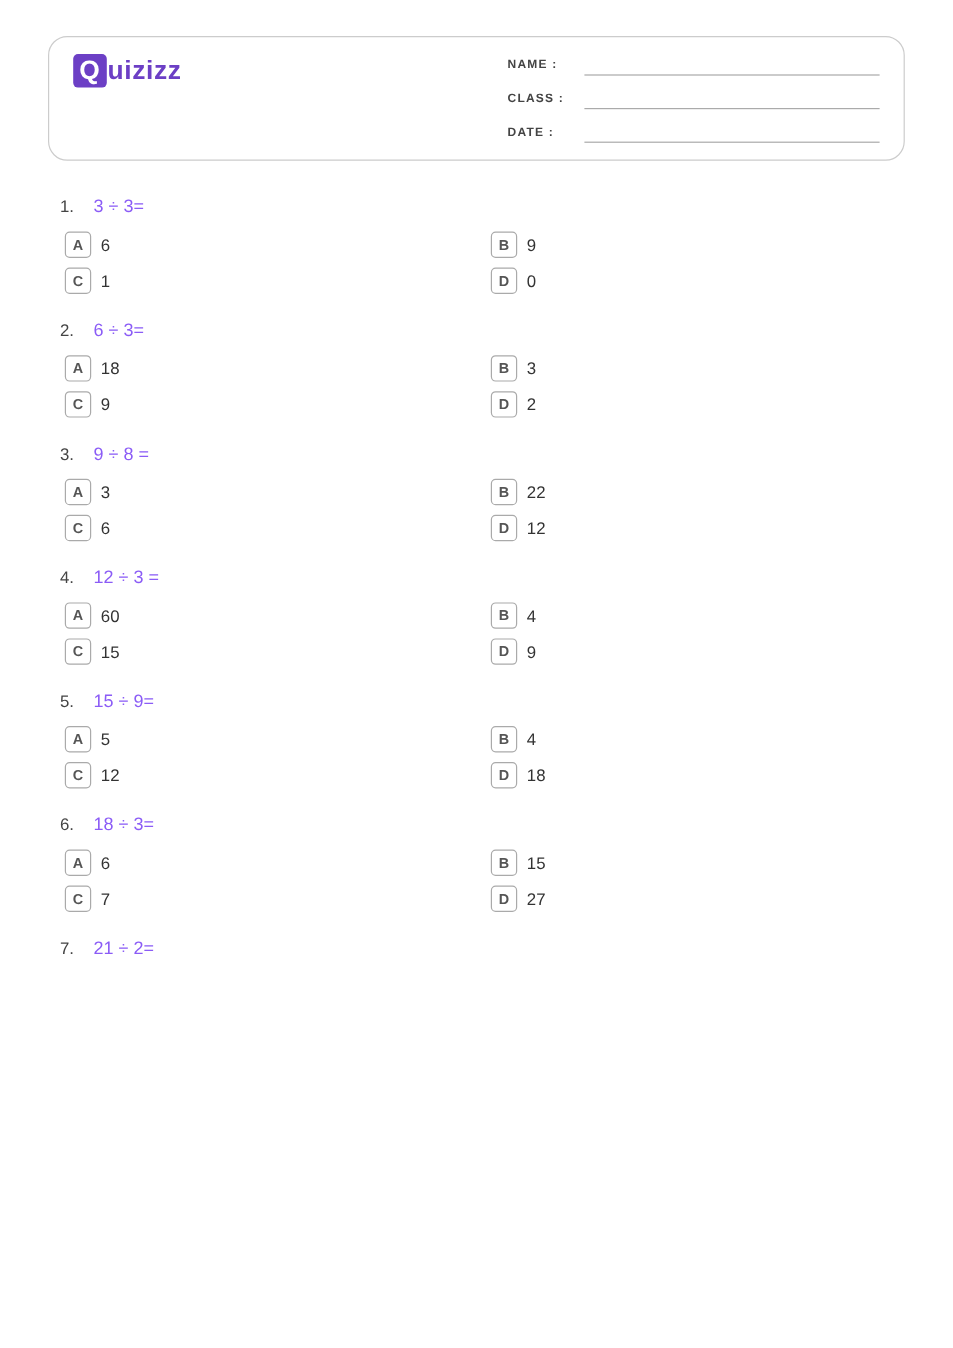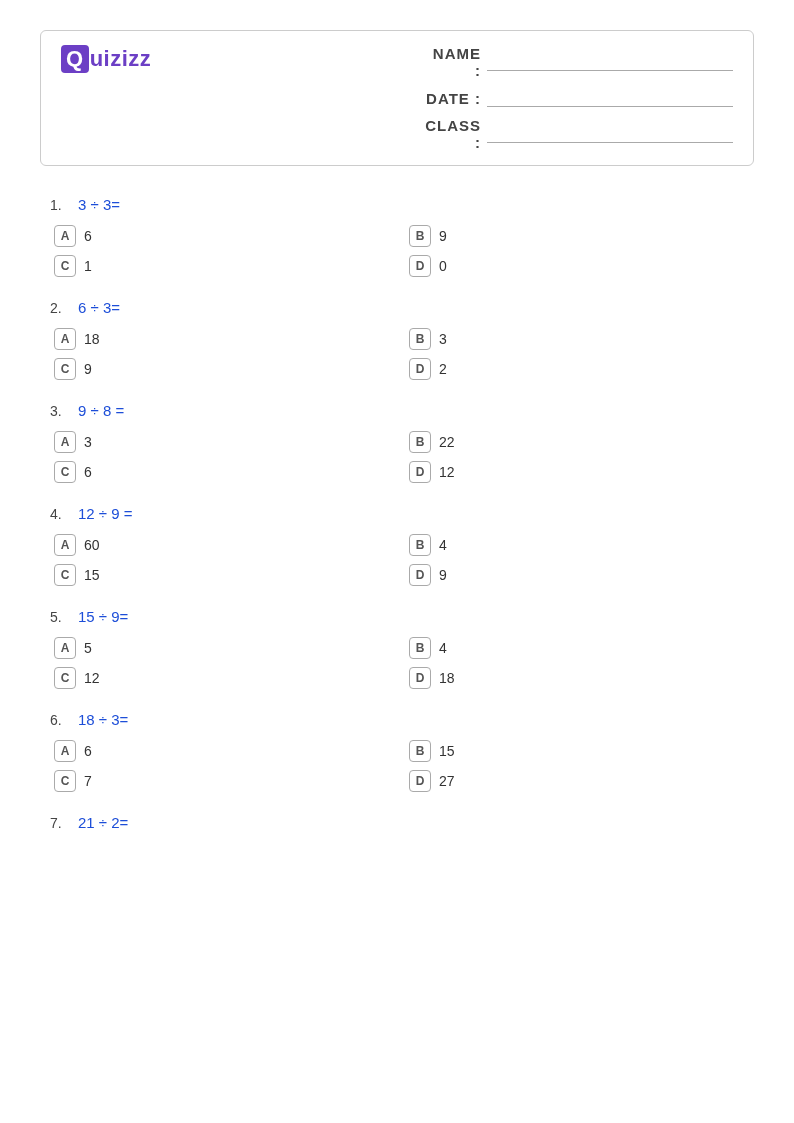--- a/index.html
+++ b/index.html
@@ -8,21 +8,21 @@
       background: #fff;
       width: 794px;
       min-height: 1123px;
       padding: 30px 40px;
       color: #333;
     }
 
     
     .header-box {
       border: 1.5px solid #ccc;
-      border-radius: 6px;
+      border-radius: 16px;
       padding: 14px 20px;
       display: flex;
       align-items: flex-start;
       justify-content: space-between;
       margin-bottom: 30px;
     }
     .header-left {
       display: flex;
       flex-direction: column;
       justify-content: center;
@@ -58,25 +58,24 @@
       flex-direction: column;
       gap: 10px;
       min-width: 310px;
     }
     .field-row {
       display: flex;
       align-items: center;
       gap: 6px;
     }
     .field-label {
-      font-size: 15px;
+      font-size: 10px;
       font-weight: 600;
       color: #444;
       width: 58px;
-      text-align: right;
       letter-spacing: 1px;
     }
     .field-line {
       flex: 1;
       border: none;
       border-bottom: 1.5px solid #aaa;
       height: 18px;
       min-width: 200px;
     }
 
@@ -91,21 +90,21 @@
       margin-bottom: 12px;
       margin-left: 10px;
     }
     .question-num {
       font-size: 14px;
       color: #444;
       min-width: 20px;
     }
     .question-text {
       font-size: 15px;
-      color: #1d4ed8;
+      color: #8b5cf6;
     }
     .options-grid {
       display: grid;
       grid-template-columns: 1fr 1fr;
       row-gap: 8px;
       column-gap: 10px;
       padding-left: 14px;
     }
     .option {
       display: flex;
@@ -141,27 +140,27 @@
     <div class="quiz-title"></div>
     <div class="quiz-subtitle"></div>
   </div>
   <div class="header-right">
 
   <div class="field-row">
         <span class="field-label">NAME :</span>
         <div class="field-line"></div>
       </div>
       <div class="field-row">
+        <span class="field-label">CLASS :</span>
+        <div class="field-line"></div>
+      </div>
+      <div class="field-row">
         <span class="field-label">DATE :</span>
         <div class="field-line"></div>
       </div>
-      <div class="field-row">
-        <span class="field-label">CLASS :</span>
-        <div class="field-line"></div>
-      </div>
     </div>
 </div>
 
 <div id="questions-container">
     <div class="question-block">
       <div class="question-number-row">
         <span class="question-num">1.</span>
         <span class="question-text">3 ÷ 3=</span>
       </div>
       <div class="options-grid">
@@ -227,21 +226,21 @@
         </div>
         <div class="option">
           <span class="option-letter">D</span>
           <span class="option-value">12</span>
         </div>
       </div>
     </div>
     <div class="question-block">
       <div class="question-number-row">
         <span class="question-num">4.</span>
-        <span class="question-text">12 ÷ 9 =</span>
+        <span class="question-text">12 ÷ 3 =</span>
       </div>
       <div class="options-grid">
         <div class="option">
           <span class="option-letter">A</span>
           <span class="option-value">60</span>
         </div>
         <div class="option">
           <span class="option-letter">B</span>
           <span class="option-value">4</span>
         </div>

